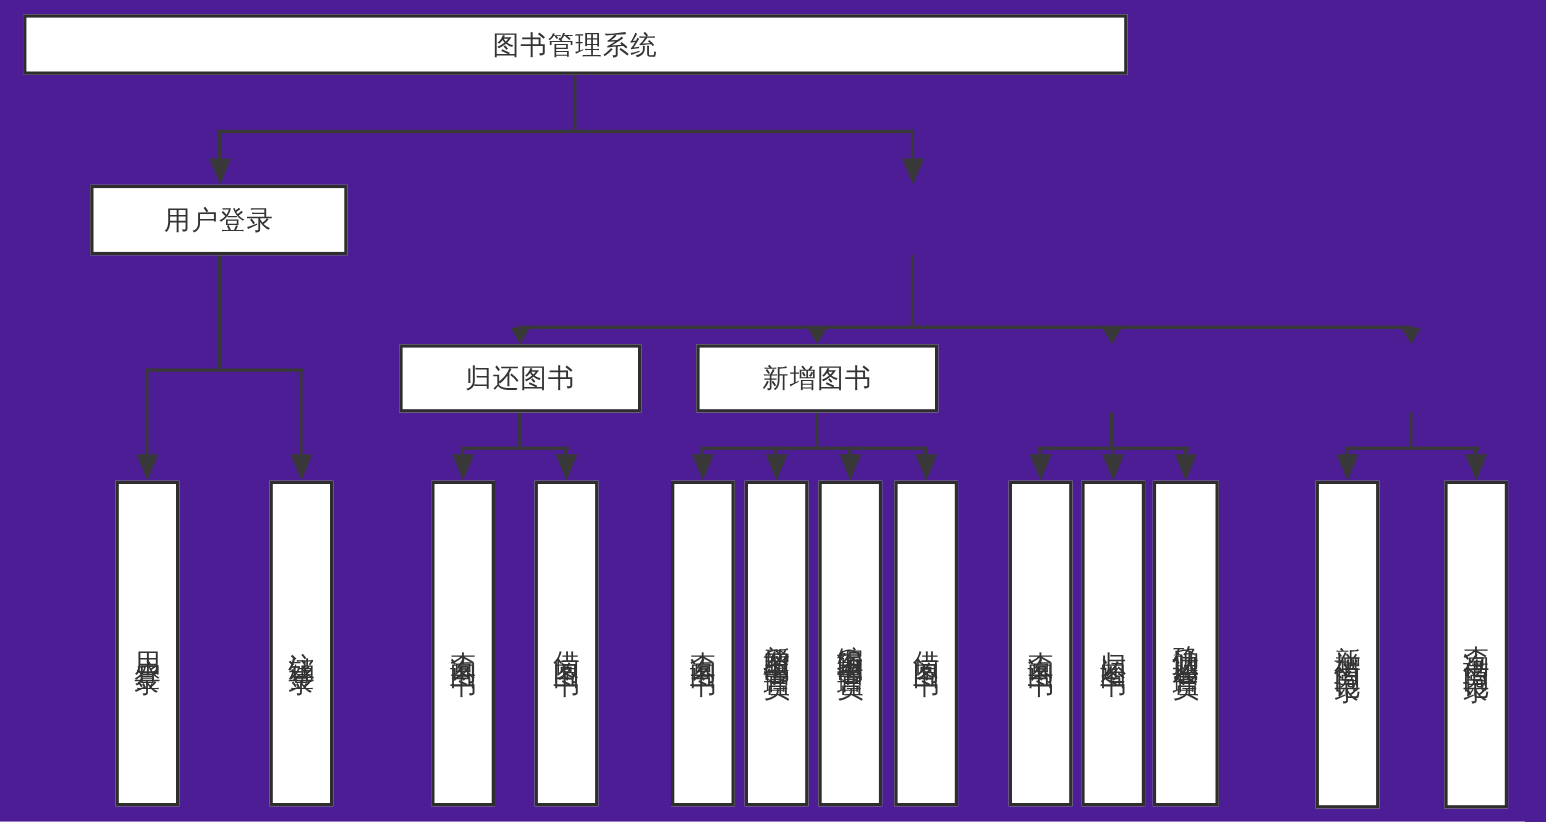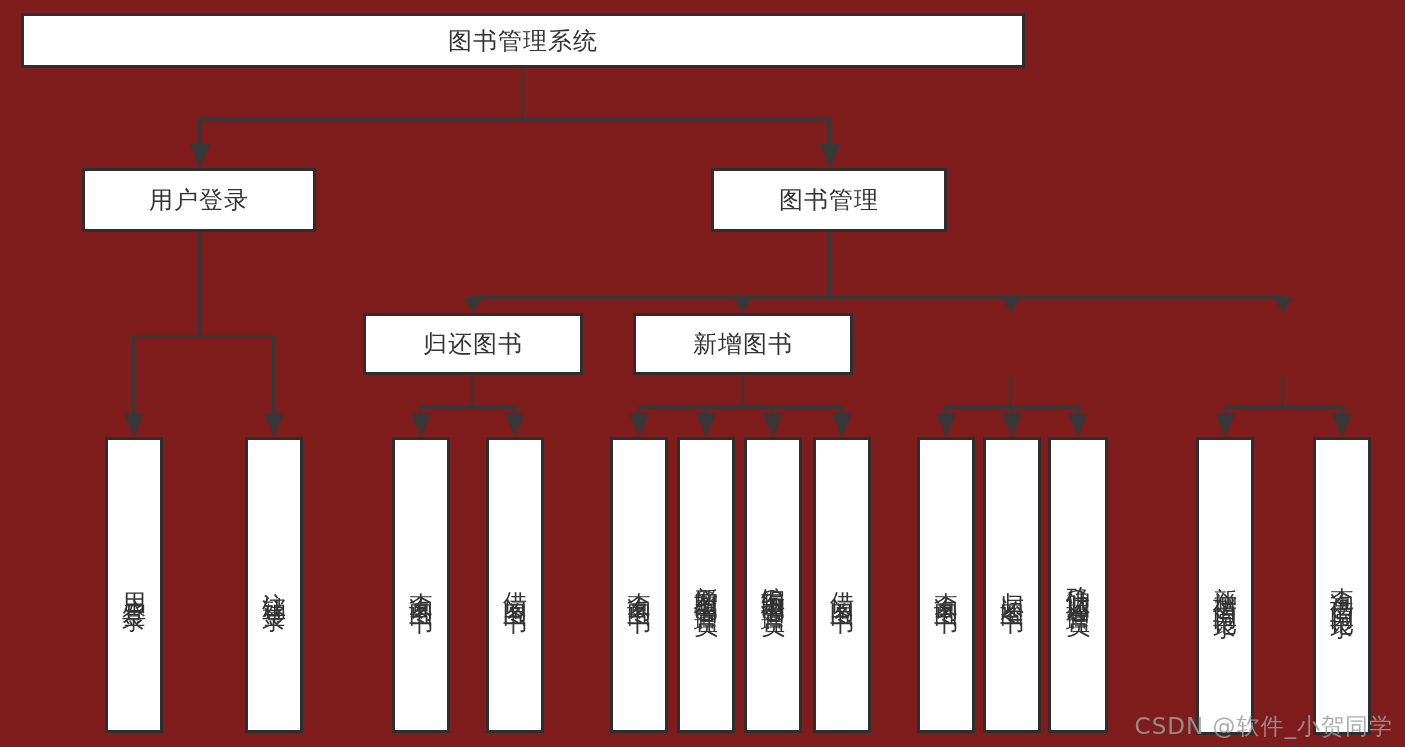--- a/index.html
+++ b/index.html
@@ -1,17 +1,17 @@
 <!DOCTYPE html>
 <html><head>
 <meta charset="utf-8">
 <style>
   html,body { margin:0; padding:0; background:#ffffff; }
   .canvas {
-    position:relative; width:1405px; height:747px; background:#7f1d1d;
+    position:relative; width:1405px; height:747px; background:#4c1d95;
     font-family:"DejaVu Sans","Liberation Sans",sans-serif; color:#333333;
     overflow:hidden;
   }
   .box {
     position:absolute; box-sizing:border-box; background:#ffffff;
     border:3px solid #2e2e2e; display:flex; align-items:center; justify-content:center;
     font-size:24px; letter-spacing:1px; color:#333333; z-index:2;
   }
   .vbox { z-index:2; }
   .vbox .vlabel {
@@ -37,23 +37,20 @@
 <body>
 
 <div class="canvas">
 
   <div class="box" style="left:21px; top:13px; width:1004px; height:55px;">
     <span>图书管理系统</span>
   </div>
 
   <div class="box" style="left:82px; top:168px; width:234px; height:64px;">
     <span>用户登录</span>
-  </div>
-  <div class="box" style="left:711px; top:168px; width:236px; height:64px;">
-    <span>图书管理</span>
   </div>
 
   <div class="box" style="left:363px; top:313px; width:220px; height:62px;">
     <span>归还图书</span>
   </div>
   <div class="box" style="left:633px; top:313px; width:220px; height:62px;">
     <span>新增图书</span>
   </div>
 
   <div class="box vbox" style="left:105px; top:437px; width:58px; height:296px;">
@@ -148,15 +145,14 @@
   <div class="ln" style="left:1076px; top:406px; width:3px;   height:10px;"></div>
   <div class="arrow" style="left:1068px; top:413px;"></div>
 
   <div class="ln" style="left:1281px; top:375px; width:3px;   height:31px;"></div>
   <div class="ln" style="left:1223px; top:406px; width:122px; height:3px;"></div>
   <div class="ln" style="left:1223px; top:406px; width:3px;   height:10px;"></div>
   <div class="arrow" style="left:1215px; top:413px;"></div>
   <div class="ln" style="left:1340px; top:406px; width:3px;   height:10px;"></div>
   <div class="arrow" style="left:1332px; top:413px;"></div>
 
-  <div class="watermark">CSDN @软件_小贺同学</div>
 
 </div>
 
 </body></html>

